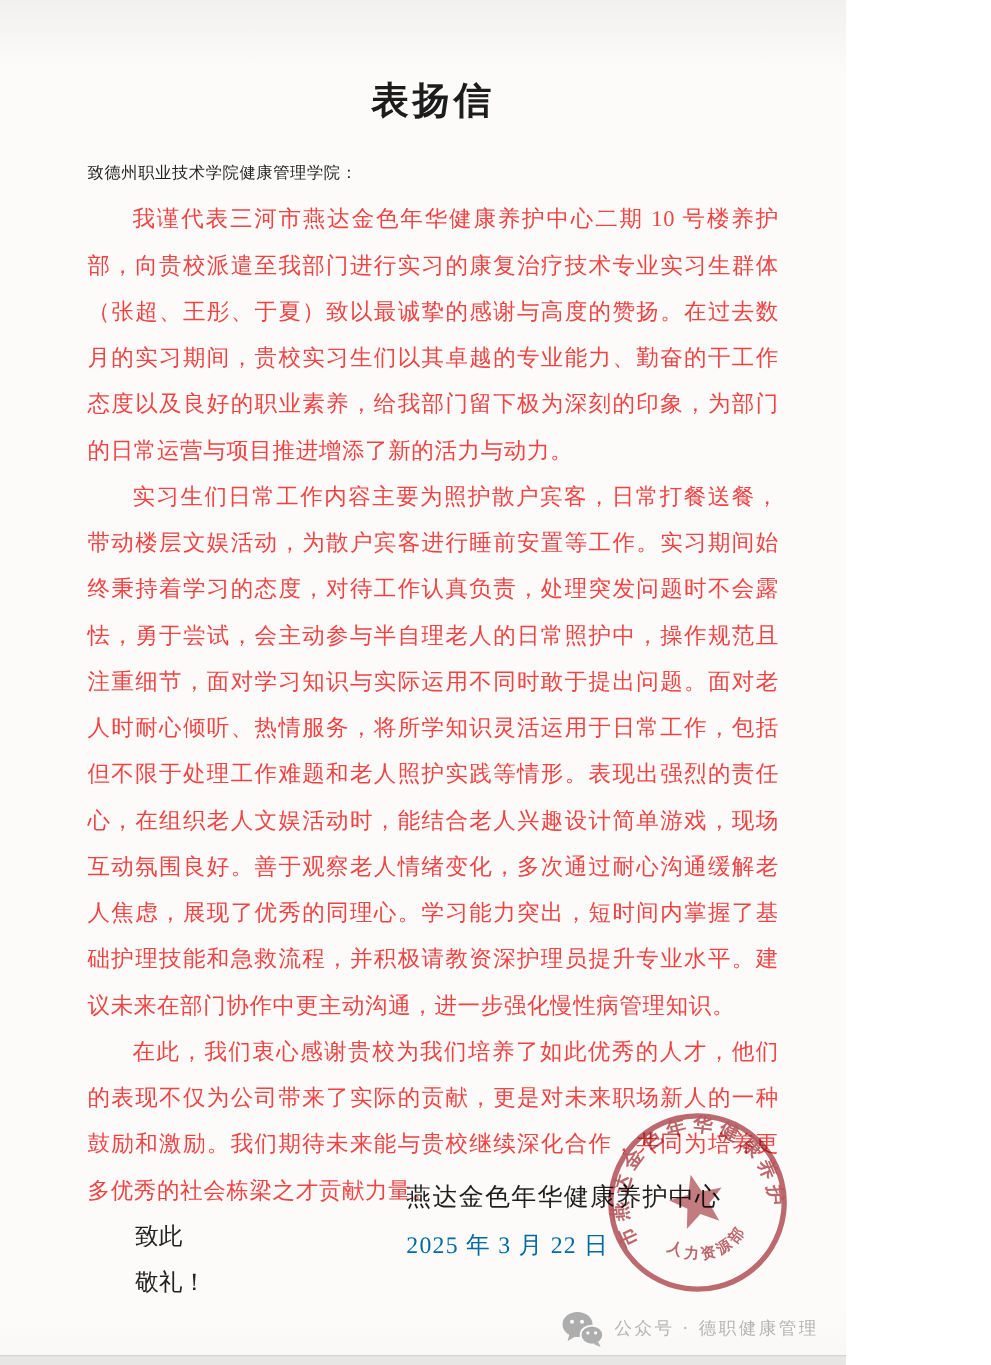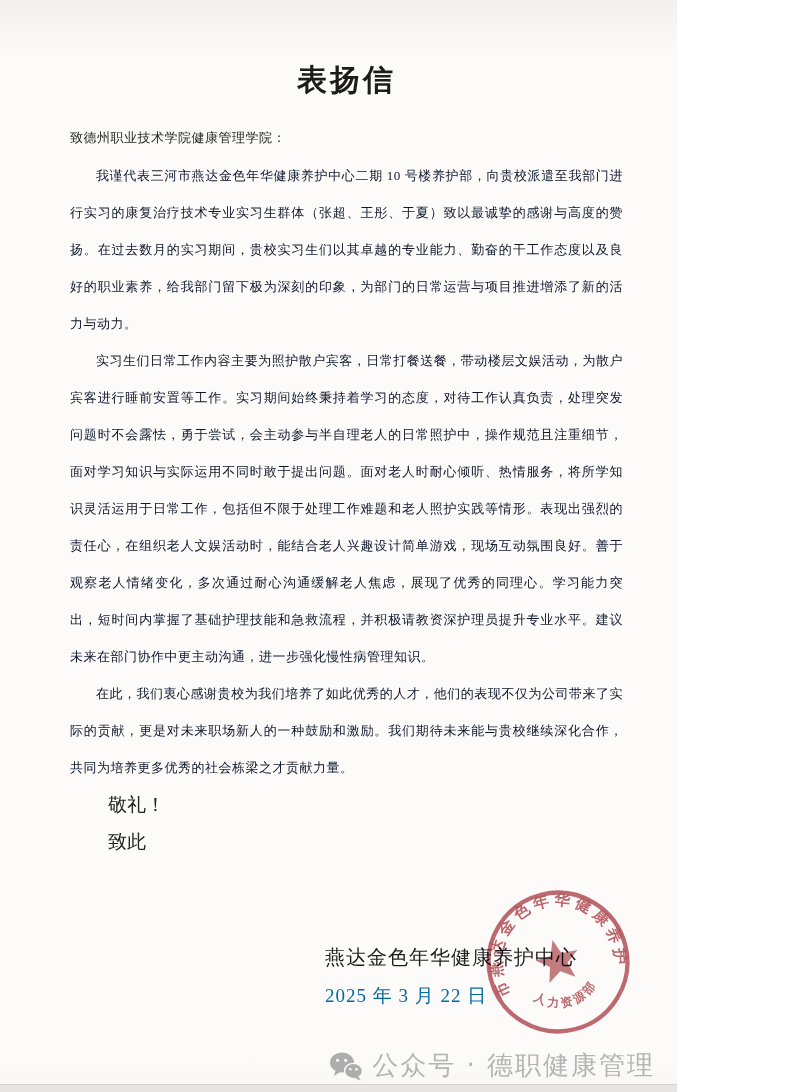--- a/index.html
+++ b/index.html
@@ -29,26 +29,26 @@
     color:#1c1c1c;
   }
   .salutation{
     font-size:13px;
     line-height:38px;
     letter-spacing:.5px;
     color:#1f1f1f;
   }
   .para{
     margin:0;
-    font-size:13px;
+    font-size:18px;
     line-height:37px;
     text-align:justify;
     text-indent:2em;
     letter-spacing:.5px;
-    color:#0f172a;
+    color:#ef4444;
   }
   .closing-line{
     margin:0;
     font-size:19px;
     line-height:37px;
     text-indent:2em;
     color:#222;
   }
   .signature-block{
     position:absolute;
@@ -74,21 +74,21 @@
     opacity:.88;
     mix-blend-mode:multiply;
     transform:rotate(-14deg);
     pointer-events:none;
   }
   .watermark{
     position:absolute;
     right:22px;top:1048px;
     display:flex;align-items:center;gap:9px;
     font-family:"DejaVu Sans","Liberation Sans",sans-serif;
-    font-size:26px;
+    font-size:14px;
     letter-spacing:2px;
     color:#b4b4b4;
     z-index:4;
   }
   .wechat-icon{display:block;}
   .bottom-strip{
     position:absolute;left:0;right:0;bottom:0;
     height:7px;
     background:#e7e6e4;
     border-top:1px solid #d3d2d0;
@@ -100,22 +100,22 @@
 
 <div class="page">
   <div class="scan-shade"></div>
 
   <div class="letter">
     <h1 class="title">表扬信</h1>
     <div class="salutation">致德州职业技术学院健康管理学院：</div>
     <p class="para">我谨代表三河市燕达金色年华健康养护中心二期 10 号楼养护部，向贵校派遣至我部门进行实习的康复治疗技术专业实习生群体（张超、王彤、于夏）致以最诚挚的感谢与高度的赞扬。在过去数月的实习期间，贵校实习生们以其卓越的专业能力、勤奋的干工作态度以及良好的职业素养，给我部门留下极为深刻的印象，为部门的日常运营与项目推进增添了新的活力与动力。</p>
     <p class="para">实习生们日常工作内容主要为照护散户宾客，日常打餐送餐，带动楼层文娱活动，为散户宾客进行睡前安置等工作。实习期间始终秉持着学习的态度，对待工作认真负责，处理突发问题时不会露怯，勇于尝试，会主动参与半自理老人的日常照护中，操作规范且注重细节，面对学习知识与实际运用不同时敢于提出问题。面对老人时耐心倾听、热情服务，将所学知识灵活运用于日常工作，包括但不限于处理工作难题和老人照护实践等情形。表现出强烈的责任心，在组织老人文娱活动时，能结合老人兴趣设计简单游戏，现场互动氛围良好。善于观察老人情绪变化，多次通过耐心沟通缓解老人焦虑，展现了优秀的同理心。学习能力突出，短时间内掌握了基础护理技能和急救流程，并积极请教资深护理员提升专业水平。建议未来在部门协作中更主动沟通，进一步强化慢性病管理知识。</p>
     <p class="para">在此，我们衷心感谢贵校为我们培养了如此优秀的人才，他们的表现不仅为公司带来了实际的贡献，更是对未来职场新人的一种鼓励和激励。我们期待未来能与贵校继续深化合作，共同为培养更多优秀的社会栋梁之才贡献力量。</p>
+    <p class="closing-line">致此</p>
     <p class="closing-line">敬礼！</p>
-    <p class="closing-line">致此</p>
   </div>
 
   <div class="signature-block">
     <div class="signature-name">燕达金色年华健康养护中心</div>
     <div class="signature-date">2025 年 3 月 22 日</div>
   </div>
 
   <svg class="seal" viewBox="0 0 160 160" xmlns="http://www.w3.org/2000/svg">
     <defs>
       <path id="ringPath" d="M 23.6,100.5 A 60,60 0 1 1 136.4,100.5" fill="none"></path>

